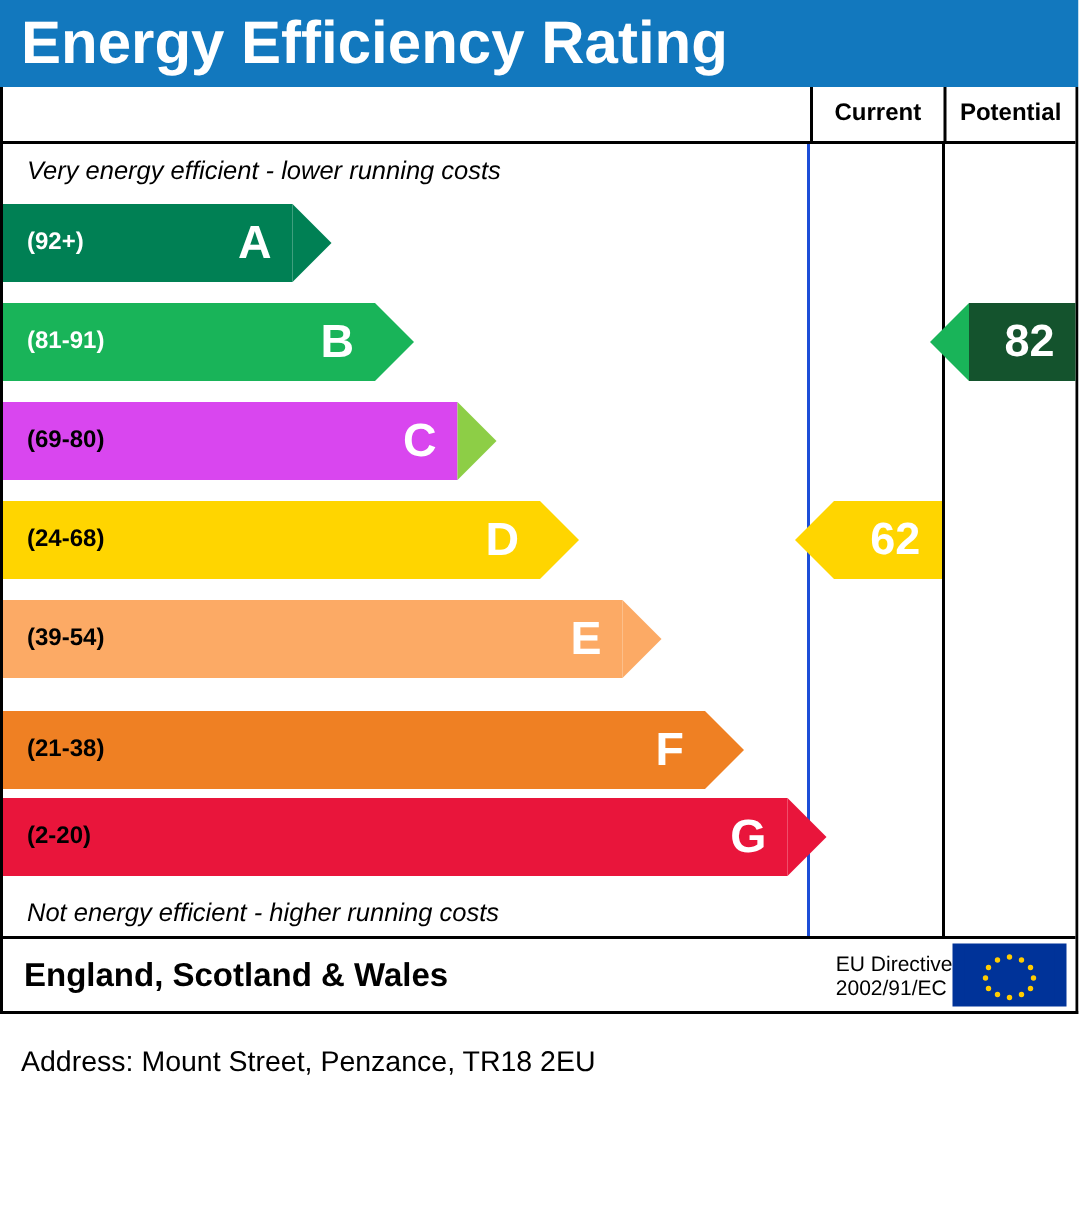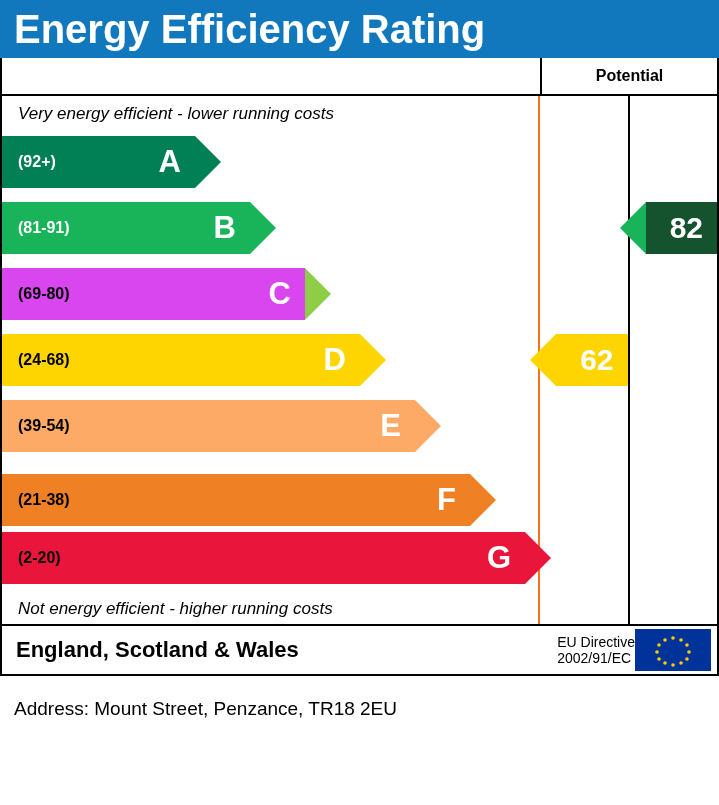--- a/index.html
+++ b/index.html
@@ -61,21 +61,21 @@
   }
   .head-cell.mid {
     border-right: 2px solid #000000;
   }
   
   .body-row {
     display: flex;
   }
   .bars-col {
     flex: 0 0 538px;
-    border-right: 2px solid #f97316;
+    border-right: 2px solid #1d4ed8;
     box-sizing: border-box;
   }
   .cur-col {
     flex: 1 1 0;
     border-right: 2px solid #000000;
     position: relative;
   }
   .pot-col {
     flex: 1 1 0;
     position: relative;
@@ -204,20 +204,21 @@
 <div class="epc">
 
   <div class="title-bar">
     <span class="title-text">Energy Efficiency Rating</span>
   </div>
 
   <div class="frame">
 
     <div class="head-row">
       <div class="head-blank"></div>
+      <div class="head-cell mid">Current</div>
       <div class="head-cell">Potential</div>
     </div>
 
     <div class="body-row">
 
       <div class="bars-col">
         <div class="caption">Very energy efficient - lower running costs</div>
 
         <div class="bands">
           <div class="band">

